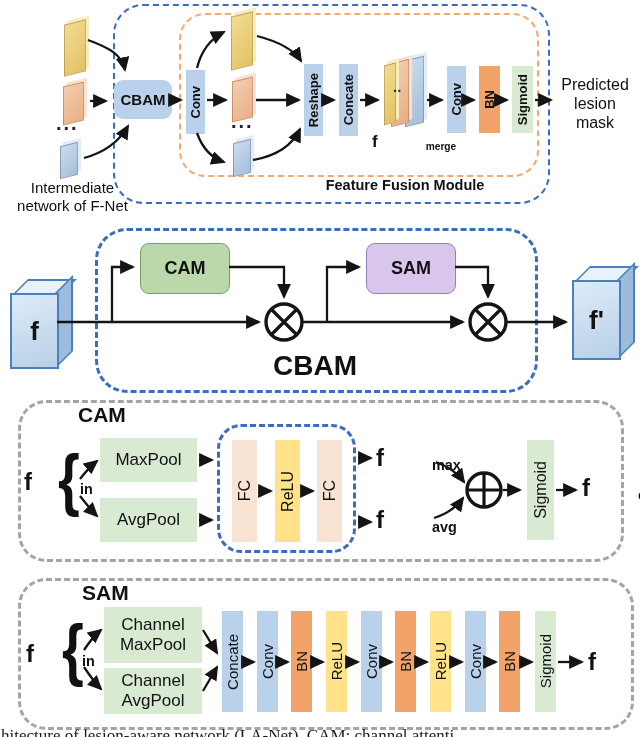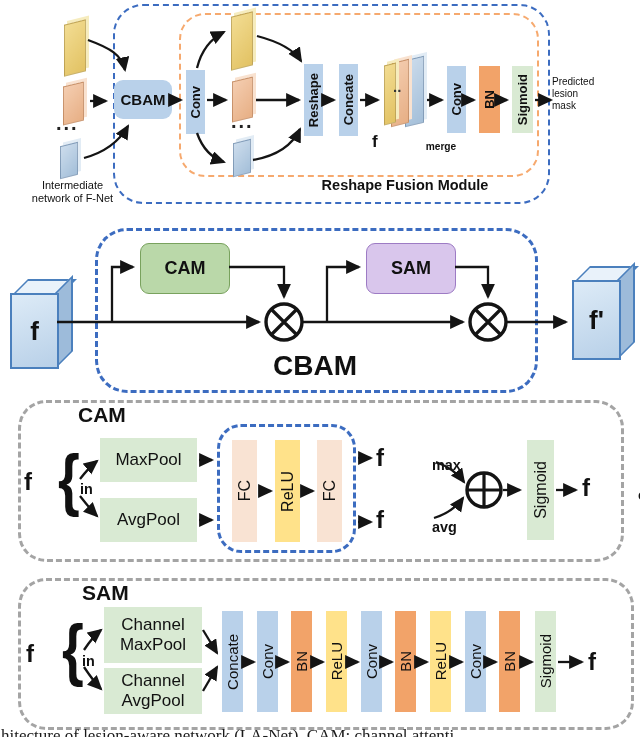--- a/index.html
+++ b/index.html
@@ -48,21 +48,21 @@
 
 <div class="page">
 
   <div class="abs dash-blue" style="left:113px;top:4px;width:433px;height:196px;"></div>
   <div class="abs dash-orange" style="left:179px;top:13px;width:356px;height:160px;"></div>
 
   <div class="slab sy" style="left:64px;top:22px;width:20px;height:50px;"></div>
   <div class="slab so" style="left:63px;top:84px;width:19px;height:37px;"></div>
   <div class="abs dots" style="left:56px;top:112px;">...</div>
   <div class="slab sb" style="left:60px;top:144px;width:16px;height:31px;"></div>
-  <div class="abs lbl" style="left:0;top:179px;width:145px;text-align:center;font-size:11px;">
+  <div class="abs lbl" style="left:0;top:179px;width:145px;text-align:center;font-size:15px;">
     <span>Intermediate</span><br>
     <span>network of F-Net</span>
   </div>
 
   <div class="abs modbox" style="left:114px;top:80px;width:58px;height:39px;background:var(--block-blue);font-size:15px;">CBAM</div>
 
   <div class="abs vblock c-blue" style="left:186px;top:70px;width:19px;height:64px;">
       <span class="vt s1v">Conv</span>
     </div>
   <div class="slab sy" style="left:231px;top:14px;width:20px;height:52px;"></div>
@@ -87,27 +87,27 @@
   <div class="abs vblock c-blue" style="left:447px;top:66px;width:19px;height:67px;">
       <span class="vt s1v">Conv</span>
     </div>
   <div class="abs vblock c-orange" style="left:479px;top:66px;width:21px;height:67px;">
       <span class="vt s1v">BN</span>
     </div>
   <div class="abs vblock c-green" style="left:512px;top:66px;width:21px;height:67px;">
       <span class="vt s1v">Sigmoid</span>
     </div>
 
-  <div class="abs lbl" style="left:552px;top:76px;width:86px;text-align:left;font-size:10px;">
+  <div class="abs lbl" style="left:552px;top:76px;width:86px;text-align:center;font-size:16px;">
     <span>Predicted</span><br>
     <span>lesion</span><br>
     <span>mask</span>
   </div>
 
-  <div class="abs" style="left:280px;top:177px;width:250px;text-align:center;font-weight:700;font-size:14.5px;">Reshape Fusion Module</div>
+  <div class="abs" style="left:280px;top:177px;width:250px;text-align:center;font-weight:700;font-size:14.5px;">Feature Fusion Module</div>
 
   <div class="abs dash-blue-thick" style="left:95px;top:228px;width:437px;height:159px;"></div>
 
   <div class="cube" style="left:10px;top:279px;width:60px;height:87px;">
     <div class="top" style="left:0;top:0;width:45px;height:14px;"></div>
     <div class="side" style="left:45px;top:14px;width:14px;height:72px;"></div>
     <div class="front" style="left:0;top:14px;width:45px;height:72px;">f</div>
   </div>
 
   <div class="abs modbox" style="left:140px;top:243px;width:88px;height:49px;background:var(--cam-fill);border:1.5px solid var(--cam-border);font-size:18px;">CAM</div>

